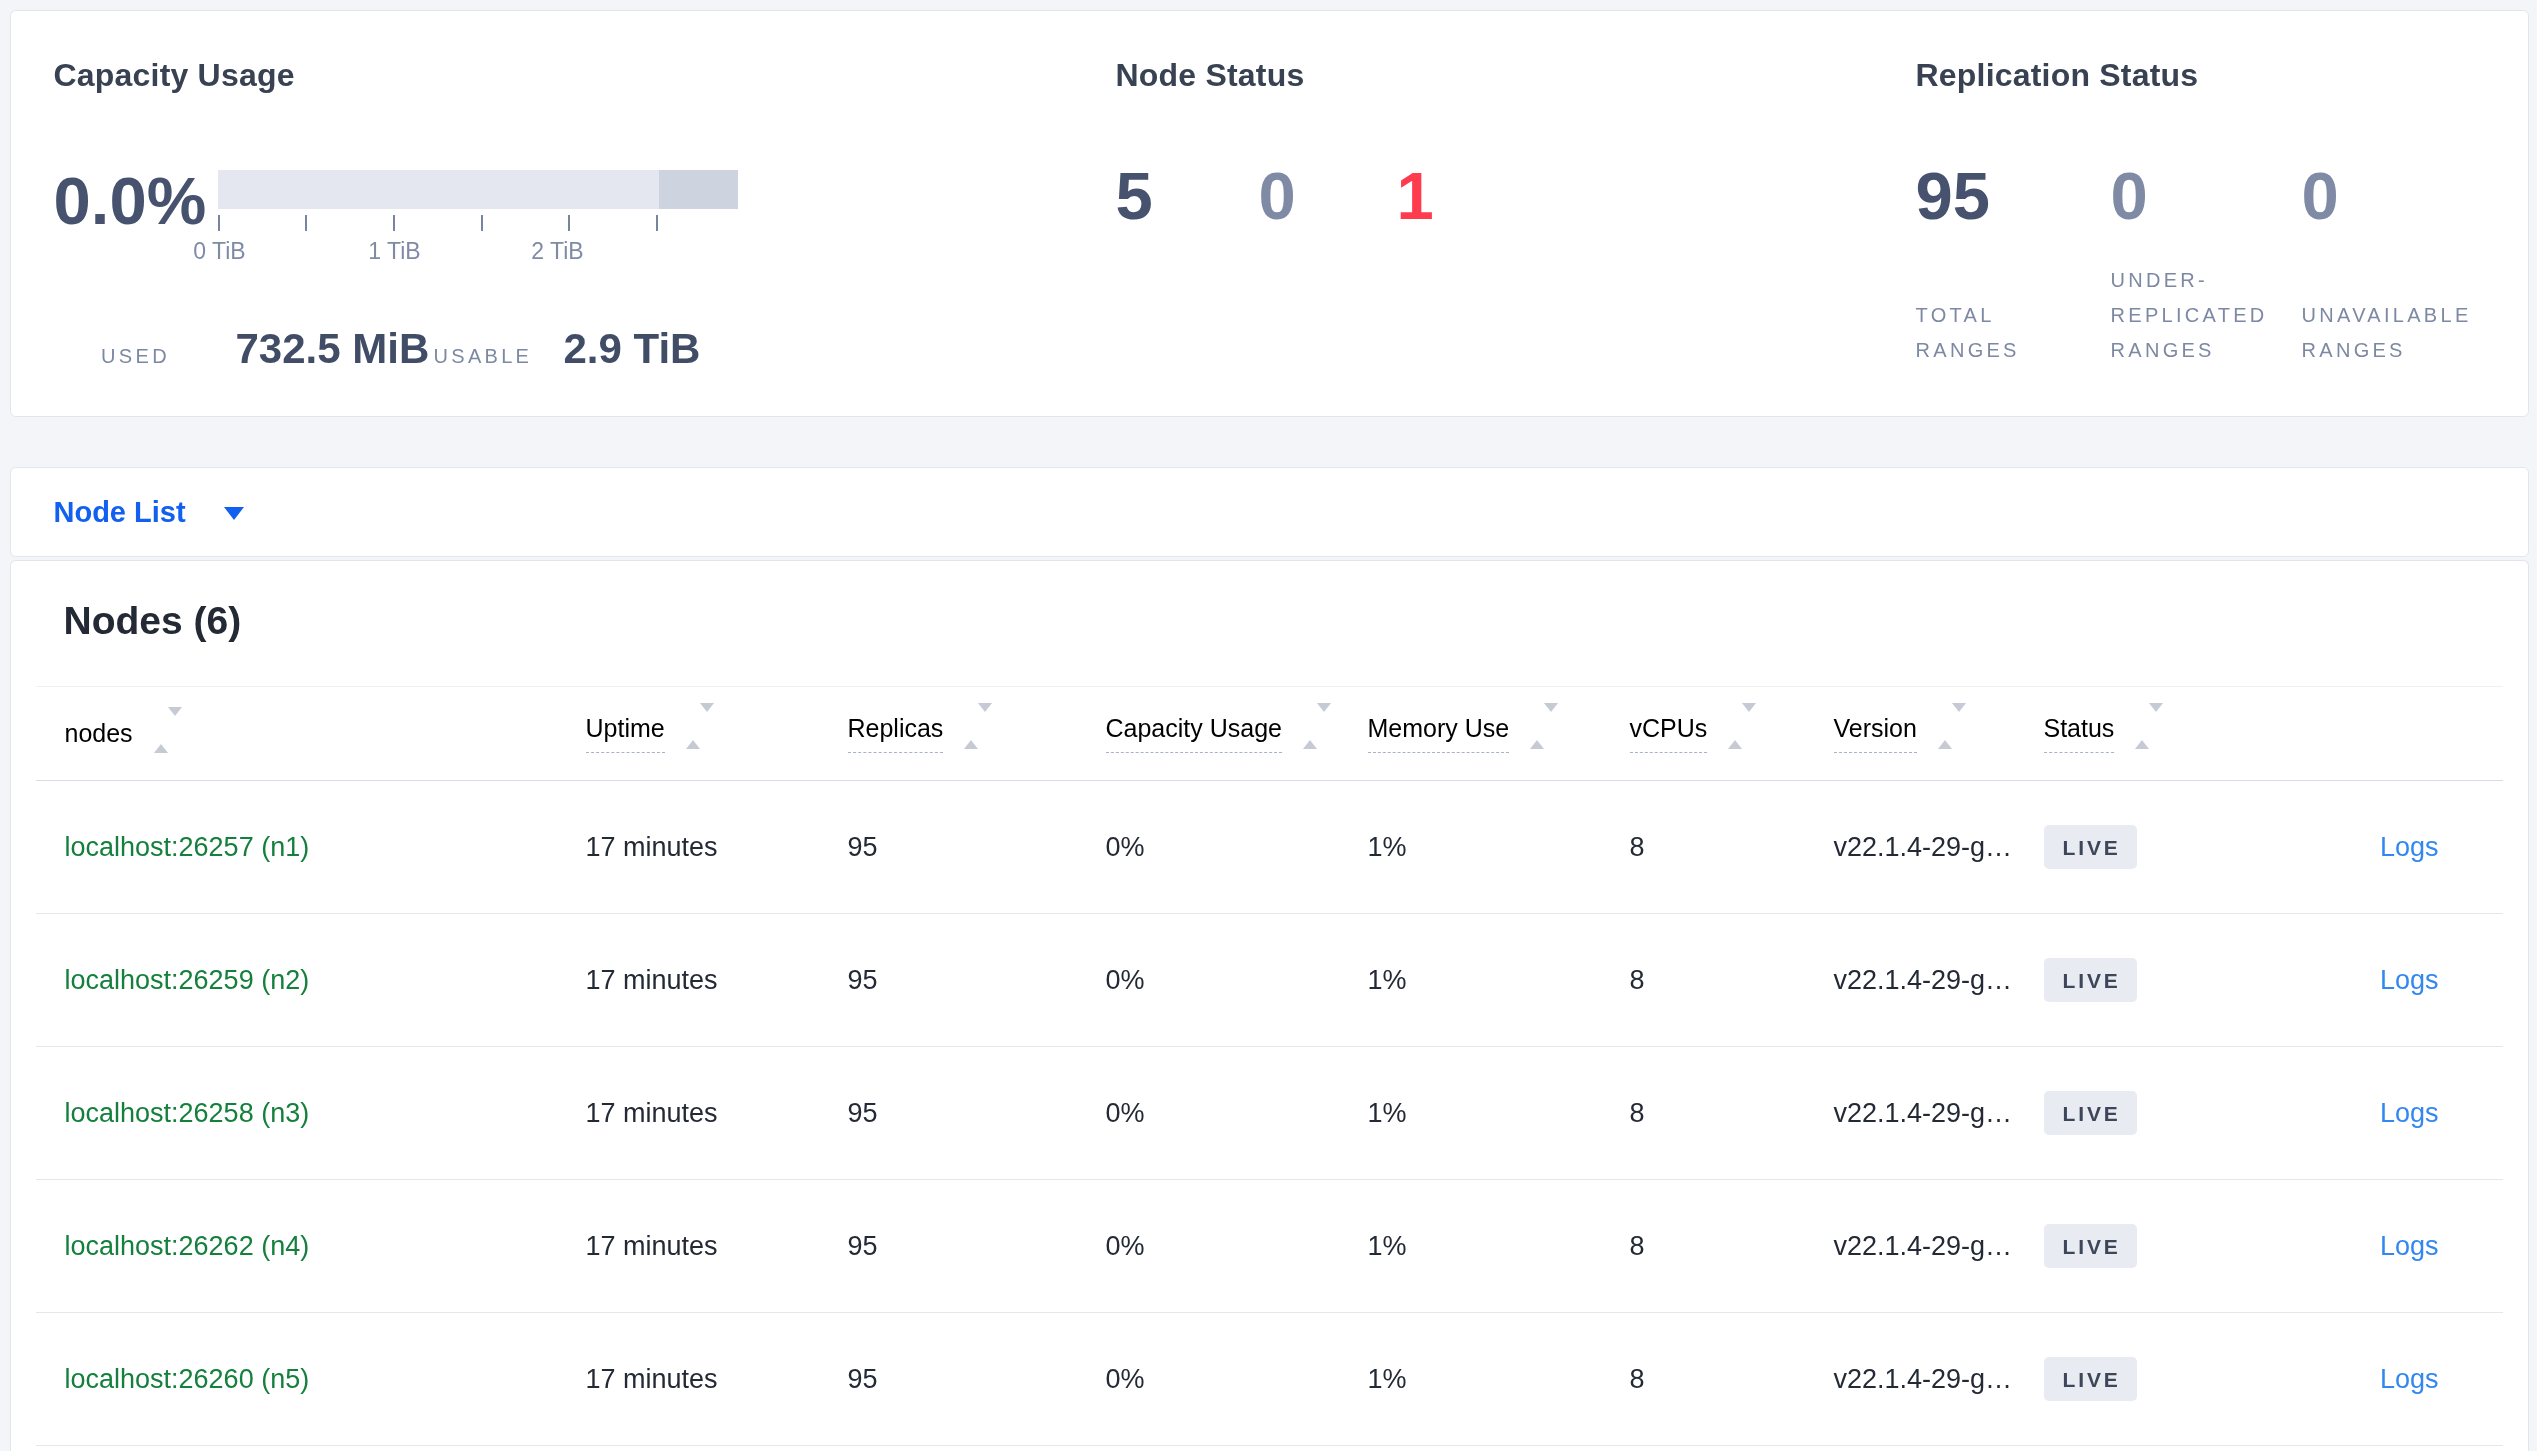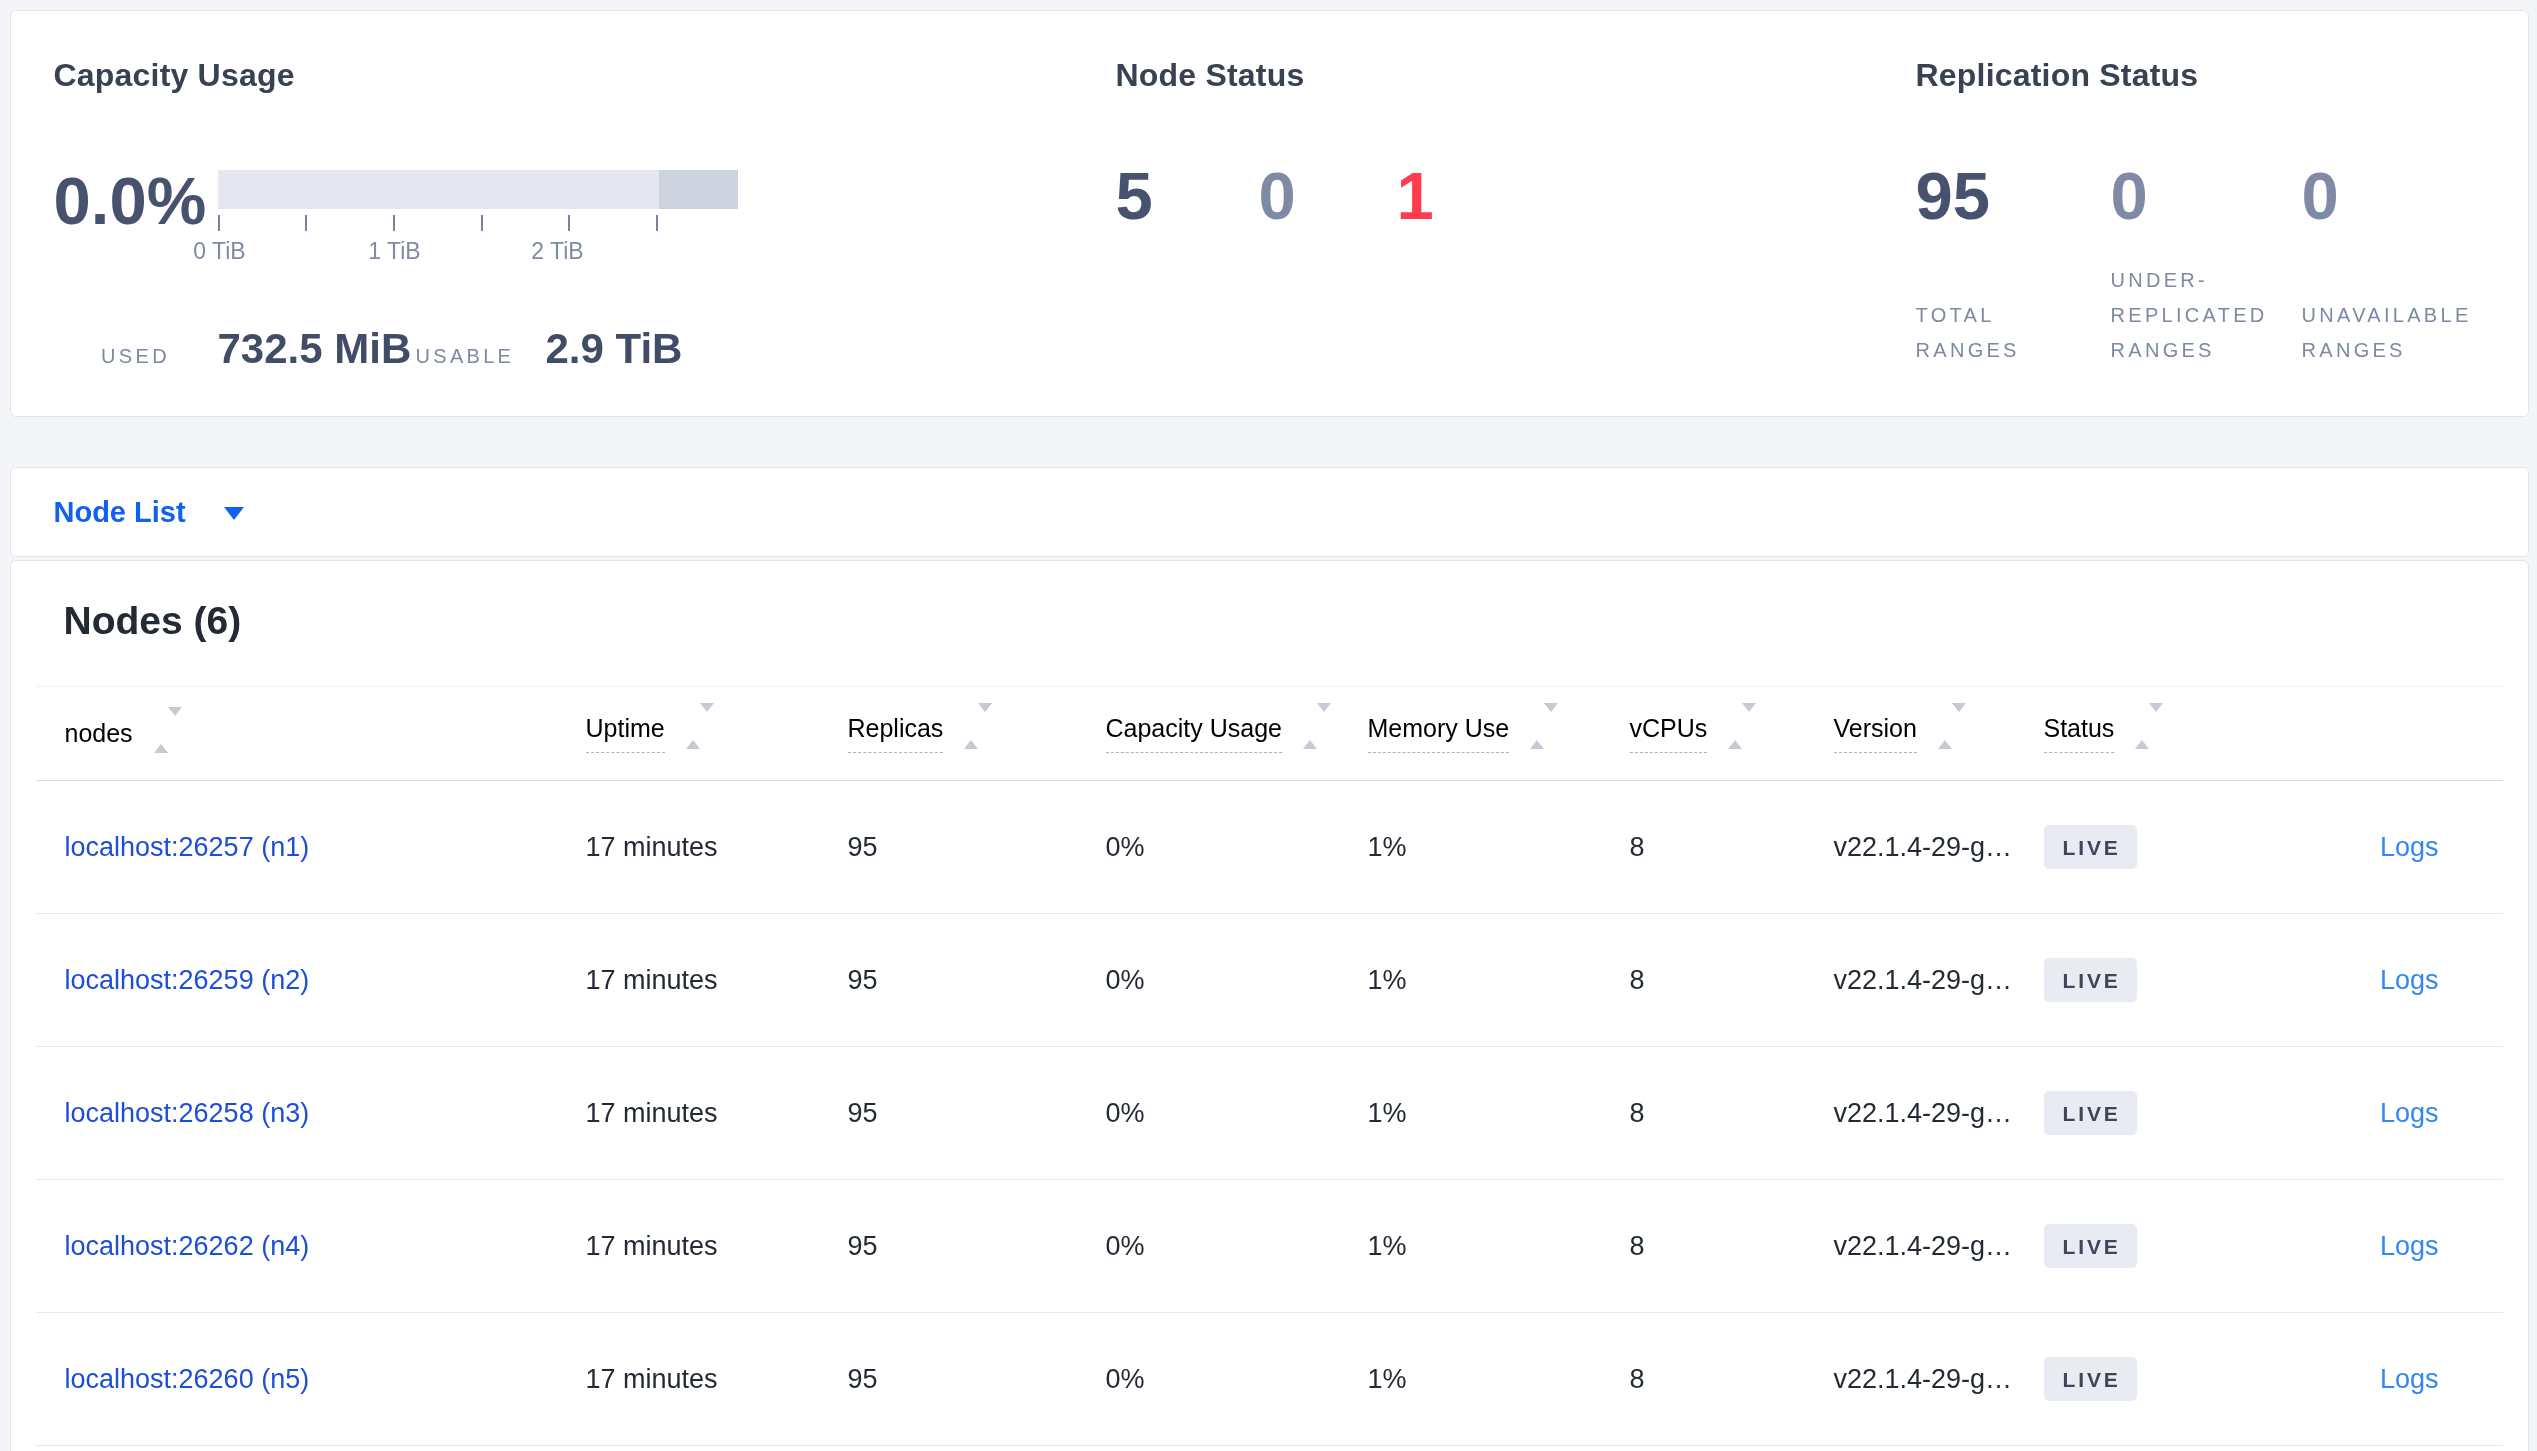--- a/index.html
+++ b/index.html
@@ -34,21 +34,21 @@
   #cap-bar { position:absolute; left:164px; top:159px; width:520px; height:39px; background:#e4e7f0; }
   #cap-bar .bar-dark { position:absolute; left:441px; top:0; width:79px; height:39px; background:#ced3e0; }
   .tick { position:absolute; top:204px; width:2.9px; height:16px; background:#78849f; }
   .tick-label {
     position:absolute; top:227px; transform:translateX(-50%);
     font-size:23px; color:#7f8ba5; white-space:nowrap;
   }
   #cap-stats { position:absolute; left:0; top:314px; display:flex; align-items:baseline; }
   .stat-caps { font-size:20px; letter-spacing:3.3px; color:#7d89a3; }
   .stat-val  { font-size:42px; font-weight:700; color:#414d66; }
-  .w172{width:164px;text-align:center;} .w208{width:198px;} .w136{width:130px;}
+  .w172{width:164px;text-align:center;} .w208{width:198px;margin-left:18px;} .w136{width:130px;}
   
   .metric-nums { position:absolute; left:0; top:151px; display:flex; }
   .metric-labels { position:absolute; left:0; display:flex; align-items:flex-end; }
   #sec-nodes .metric-labels { top:298px; }
   #sec-repl  .metric-labels { top:251px; height:106px; }
   .mcol-150{width:143px;} .mcol-145{width:138px;} .mcol-160{width:152px;}
   .mcol-205{width:195px;} .mcol-200{width:191px;} .mcol-215{width:205px;}
   .lbl-130{width:124px;} .lbl-120{width:114px;} .lbl-195{width:186px;} .lbl-210{width:200px;}
   
   #nodelist-bar { top:467px; height:90px; display:flex; align-items:center; padding-left:43px; }
@@ -71,21 +71,21 @@
   .sort-icon .up {
     width:0; height:0; border-left:7.6px solid transparent; border-right:7.6px solid transparent;
     border-bottom:9.5px solid #c5cad5; margin-bottom:4.8px;
   }
   .sort-icon .down {
     width:0; height:0; border-left:7.6px solid transparent; border-right:7.6px solid transparent;
     border-top:9.5px solid #c5cad5;
   }
   .tr { height:133px; border-bottom:1.9px solid #e4e7ed; align-items:center; }
   .td { padding-left:29px; font-size:27px; color:#242a35; white-space:nowrap; overflow:hidden; }
-  .node-link { color:#1d4ed8; text-decoration:none; cursor:pointer; }
+  .node-link { color:#15803d; text-decoration:none; cursor:pointer; }
   .logs-link { color:#3287f0; text-decoration:none; cursor:pointer; }
   .td-logs { text-align:right; padding-right:62px; padding-left:0; }
   .badge {
     display:inline-block; background:#e8ebf1; color:#3d4759; border-radius:4.8px;
     font-size:21px; font-weight:700; letter-spacing:2.9px; padding:10.5px 16px 9.5px 19px;
   }
 </style>
 </head>
 <body>
 

